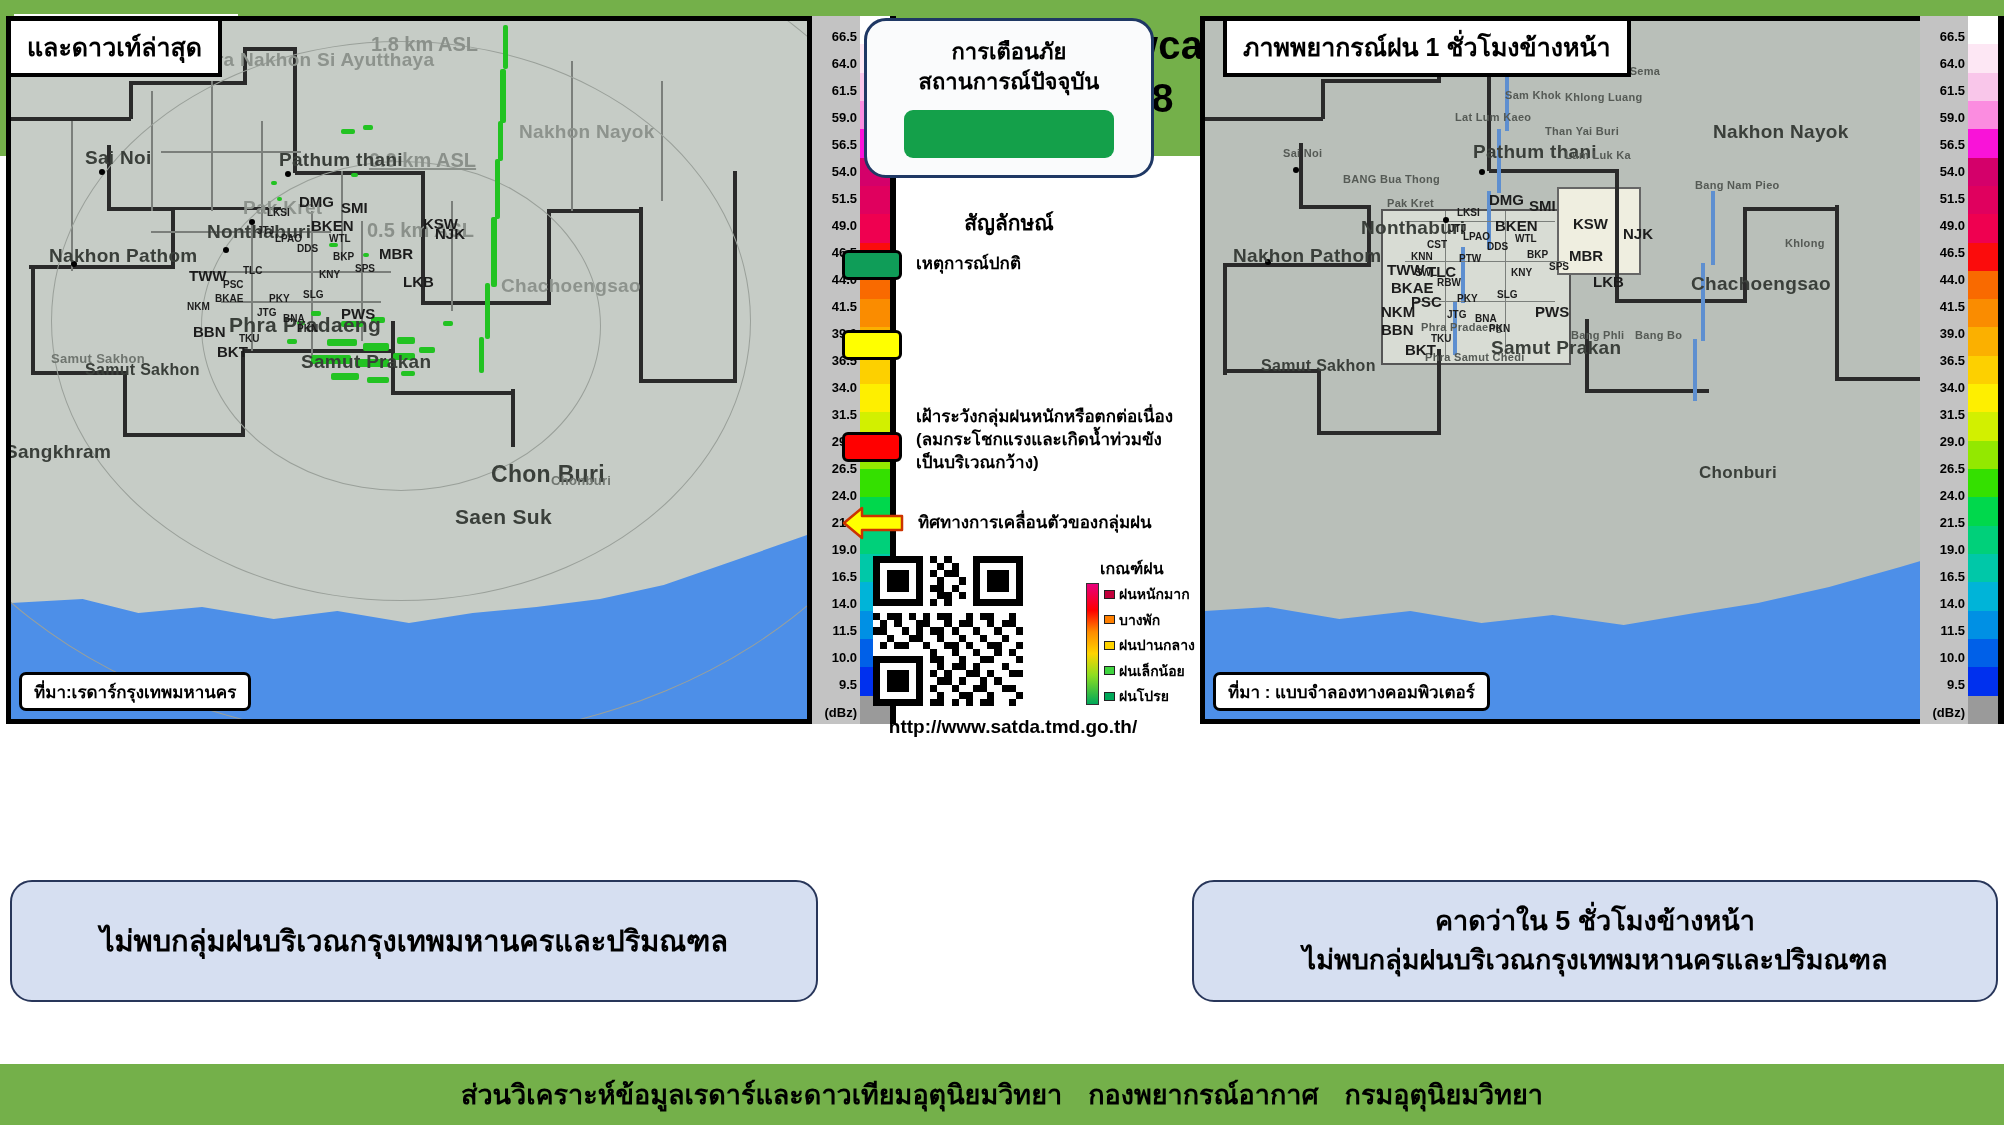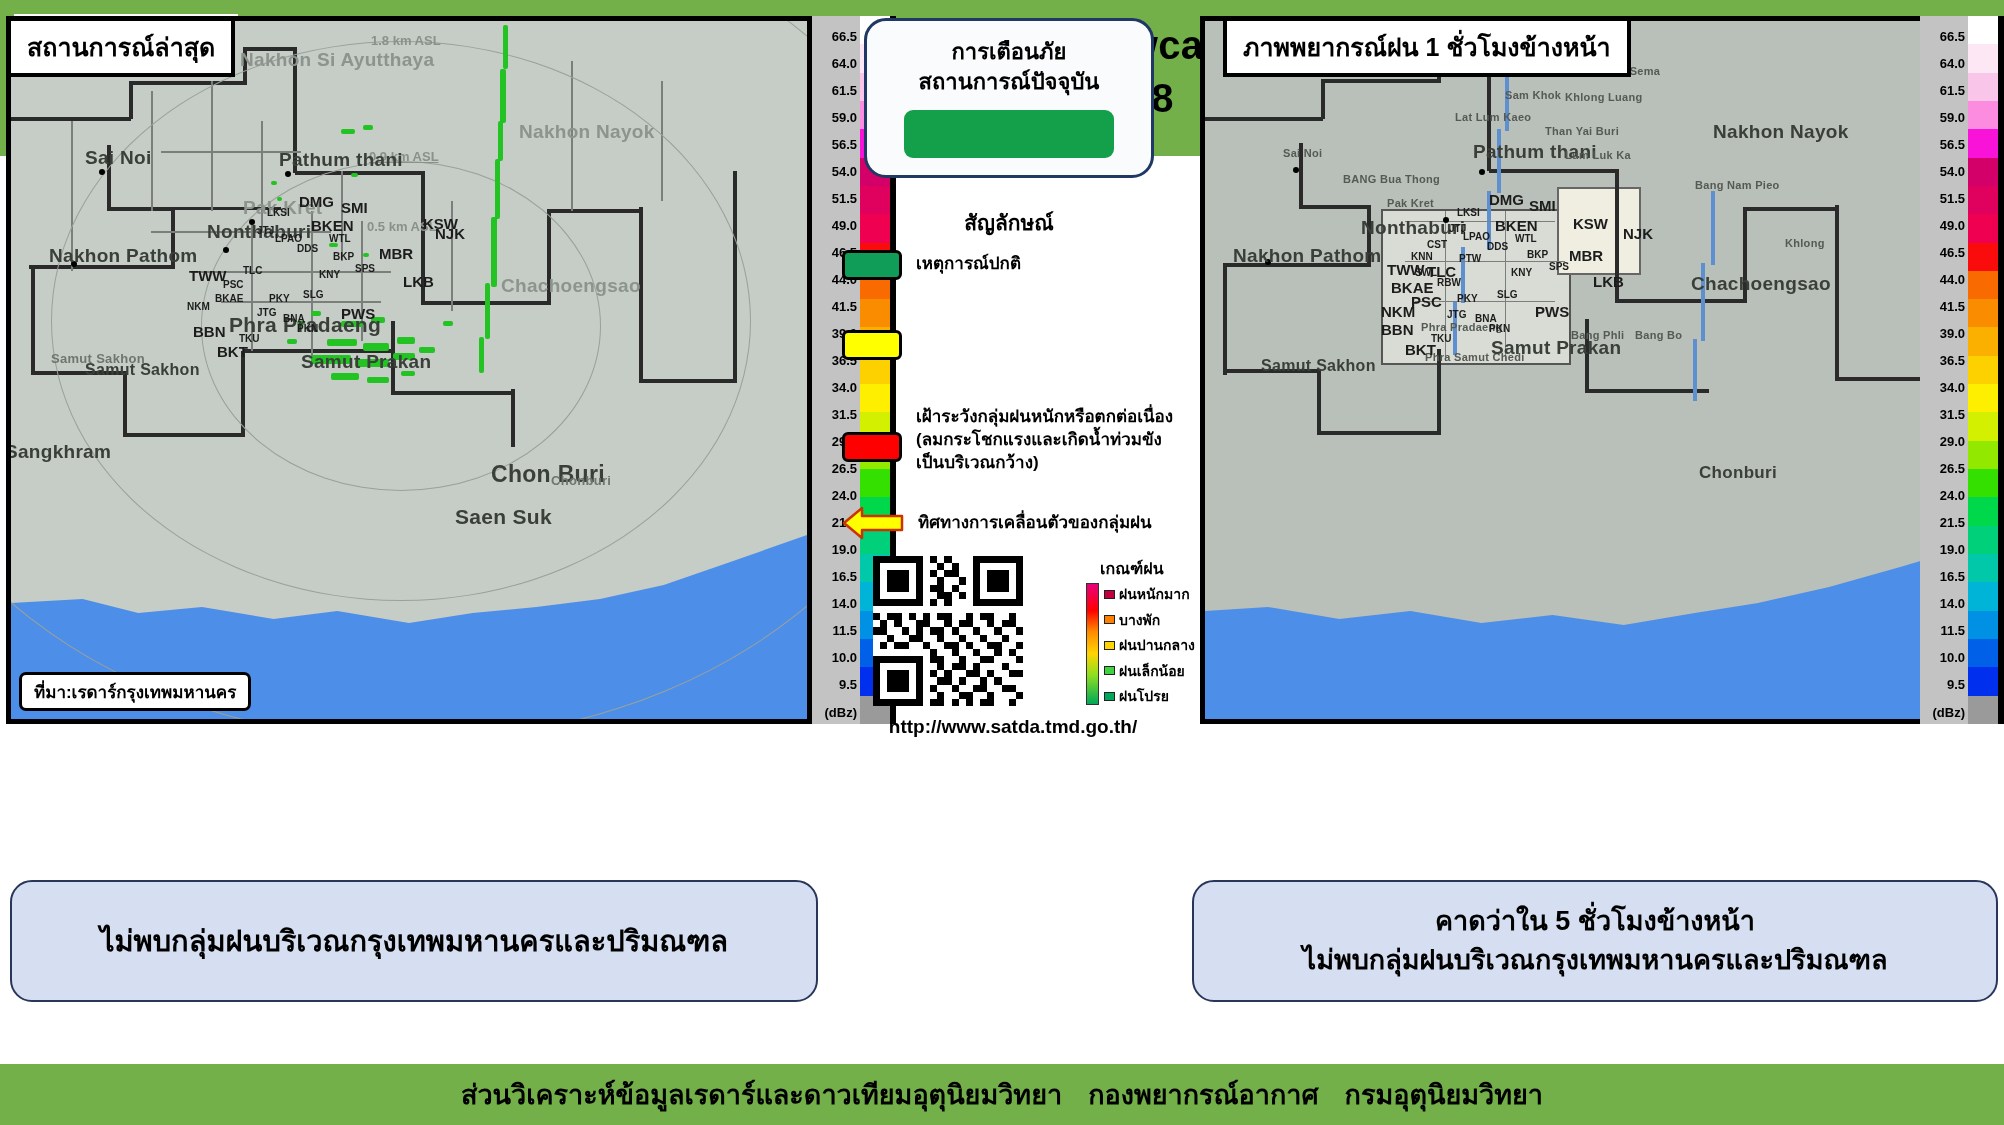--- a/index.html
+++ b/index.html
@@ -65,21 +65,21 @@
     position: absolute; color: #8d938d; font-weight: 700; font-size: 19px;
     white-space: nowrap; letter-spacing: .3px; pointer-events: none;
   }
   .geo-label.dark { color: #3a3f3a; }
   .geo-label.sm { font-size: 13px; font-weight: 700; color: #6f756f; }
   .geo-label.tiny { font-size: 11px; font-weight: 700; color: #555a55; }
   .dist-code { position: absolute; font-size: 15px; font-weight: 700; color: #1c1c1c; white-space: nowrap; }
   .dist-code.xs { font-size: 10px; }
   .city-dot { position: absolute; width: 6px; height: 6px; background: #000; border-radius: 50%; }
 
-  .asl-label { position: absolute; color: #8a908a; font-size: 13px; font-weight: 700; white-space: nowrap; }
+  .asl-label { position: absolute; color: #8a908a; font-size: 20px; font-weight: 700; white-space: nowrap; }
   .range-ring { position: absolute; border: 1px solid #9aa09a; border-radius: 50%; }
 
   .echo { position: absolute; background: #22c322; border-radius: 2px; }
 
   .map-caption {
     position: absolute; background: #fff; border: 4px solid #000;
     font-size: 25px; font-weight: 700; color: #000; padding: 6px 16px; white-space: nowrap;
   }
   #radar-caption { left: -4px; top: -4px; }
   #forecast-caption { left: 18px; top: -4px; }
@@ -334,21 +334,21 @@
       <div class="dist-code xs" style="left:344px;top:242px;">SPS</div>
       <div class="dist-code xs" style="left:318px;top:212px;">WTL</div>
       <div class="dist-code xs" style="left:286px;top:222px;">DDS</div>
       <div class="dist-code xs" style="left:264px;top:212px;">LPAO</div>
       <div class="dist-code xs" style="left:246px;top:204px;">JTJ</div>
       <div class="dist-code xs" style="left:256px;top:186px;">LKSI</div>
       <div class="dist-code xs" style="left:286px;top:302px;">PKN</div>
       <div class="dist-code xs" style="left:228px;top:312px;">TKU</div>
       <div class="dist-code xs" style="left:258px;top:272px;">PKY</div>
     </div>
-    <div class="map-caption" id="radar-caption">สถานการณ์ล่าสุด</div>
+    <div class="map-caption" id="radar-caption">และดาวเท์ล่าสุด</div>
     <div class="src-caption" id="radar-src">ที่มา:เรดาร์กรุงเทพมหานคร</div>
   </div>
 
   <div class="dbz-bar" id="dbz-left">
     <div class="dbz-nums">
       <span style="top:14px;">66.5</span>
       <span style="top:41px;">64.0</span>
       <span style="top:68px;">61.5</span>
       <span style="top:95px;">59.0</span>
       <span style="top:122px;">56.5</span>
@@ -685,20 +685,21 @@
       <div class="dist-code xs" style="left:284px;top:302px;">PKN</div>
       <div class="dist-code xs" style="left:226px;top:312px;">TKU</div>
       <div class="dist-code xs" style="left:252px;top:272px;">PKY</div>
       <div class="dist-code xs" style="left:222px;top:218px;">CST</div>
       <div class="dist-code xs" style="left:206px;top:230px;">KNN</div>
       <div class="dist-code xs" style="left:232px;top:256px;">RBW</div>
       <div class="dist-code xs" style="left:210px;top:246px;">SWL</div>
       <div class="dist-code xs" style="left:254px;top:232px;">PTW</div>
     </div>
     <div class="map-caption" id="forecast-caption">ภาพพยากรณ์ฝน 1 ชั่วโมงข้างหน้า</div>
+    <div class="src-caption" id="forecast-src">ที่มา : แบบจำลองทางคอมพิวเตอร์</div>
   </div>
 
   <div class="dbz-bar" id="dbz-right">
     <div class="dbz-nums">
       <span style="top:14px;">66.5</span>
       <span style="top:41px;">64.0</span>
       <span style="top:68px;">61.5</span>
       <span style="top:95px;">59.0</span>
       <span style="top:122px;">56.5</span>
       <span style="top:149px;">54.0</span>

